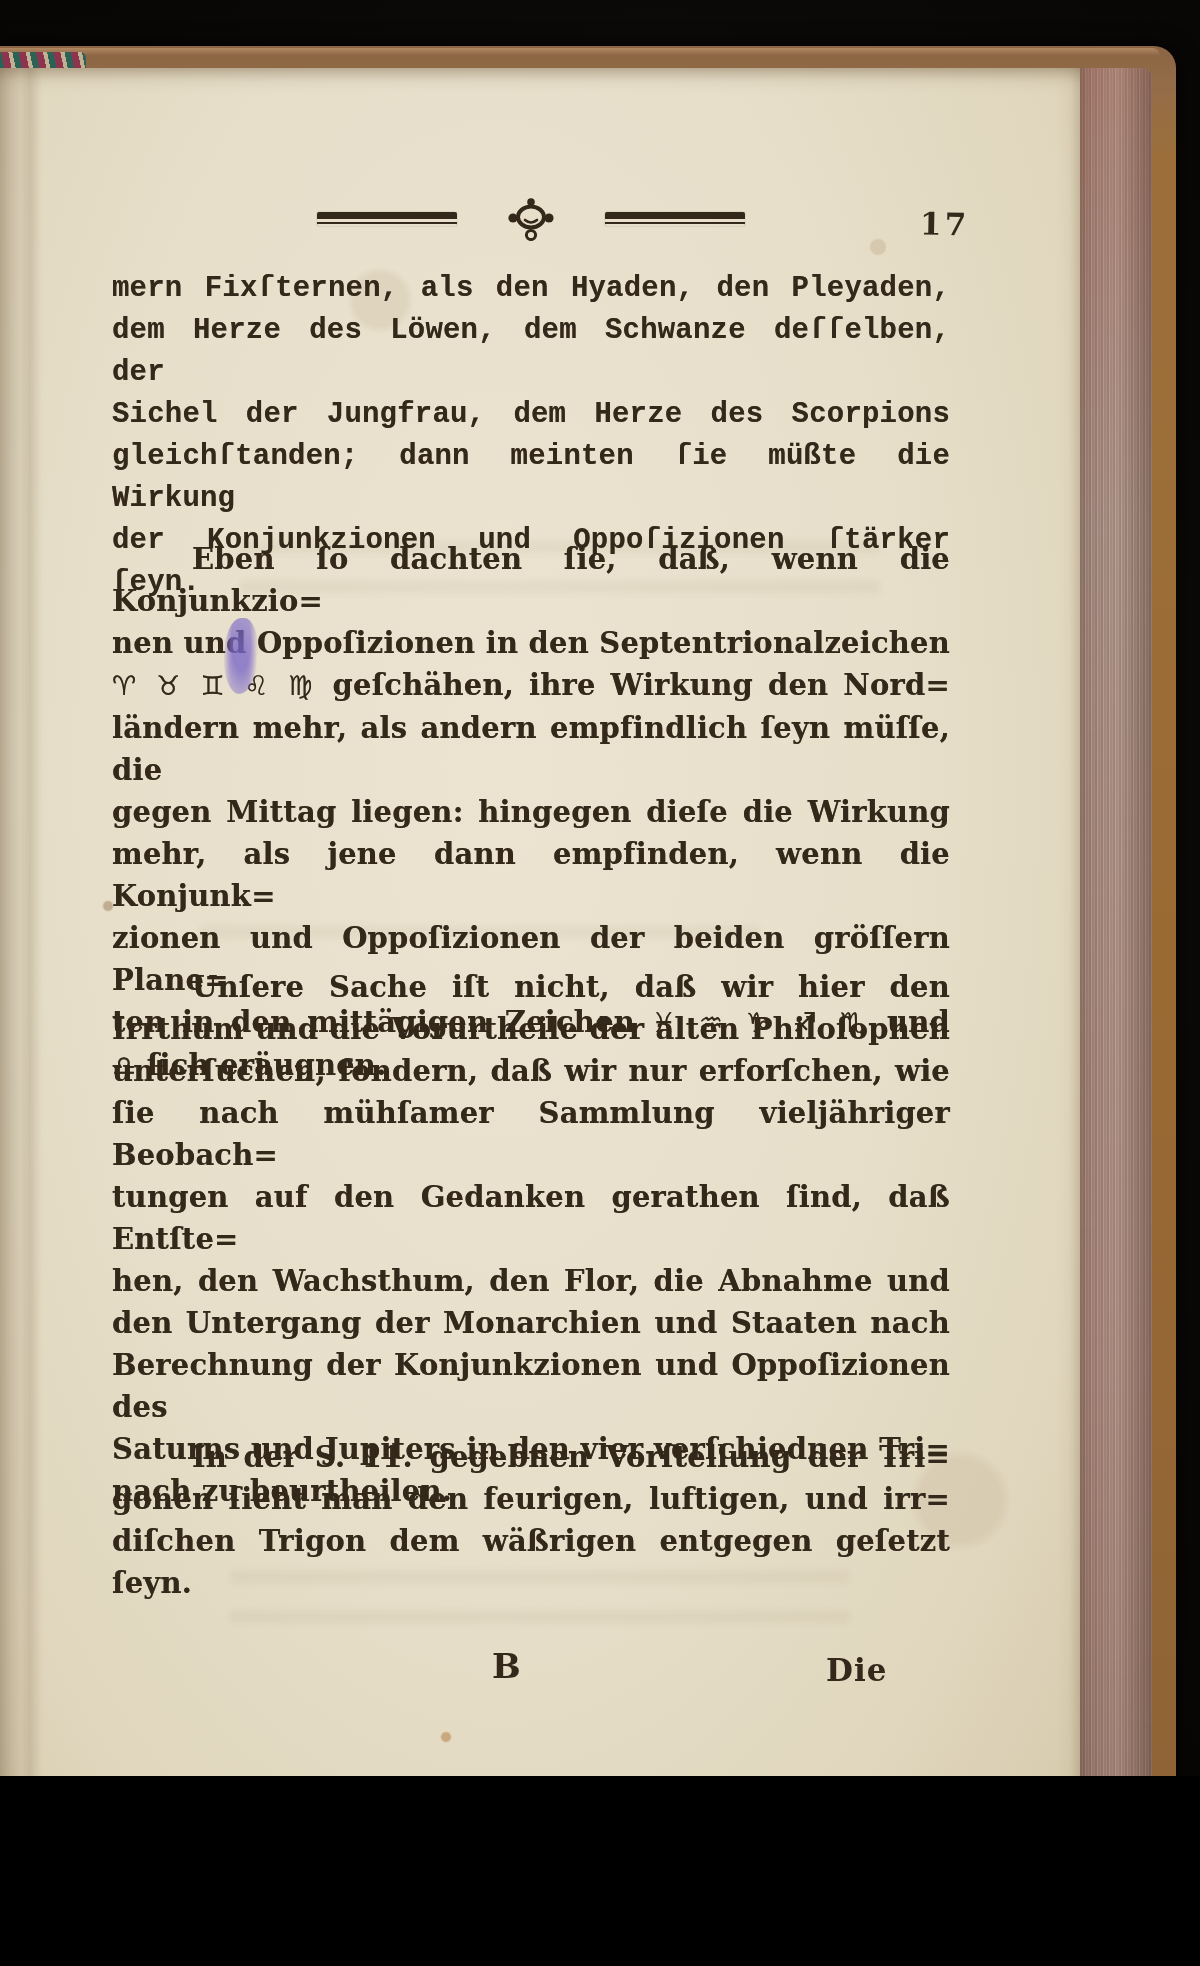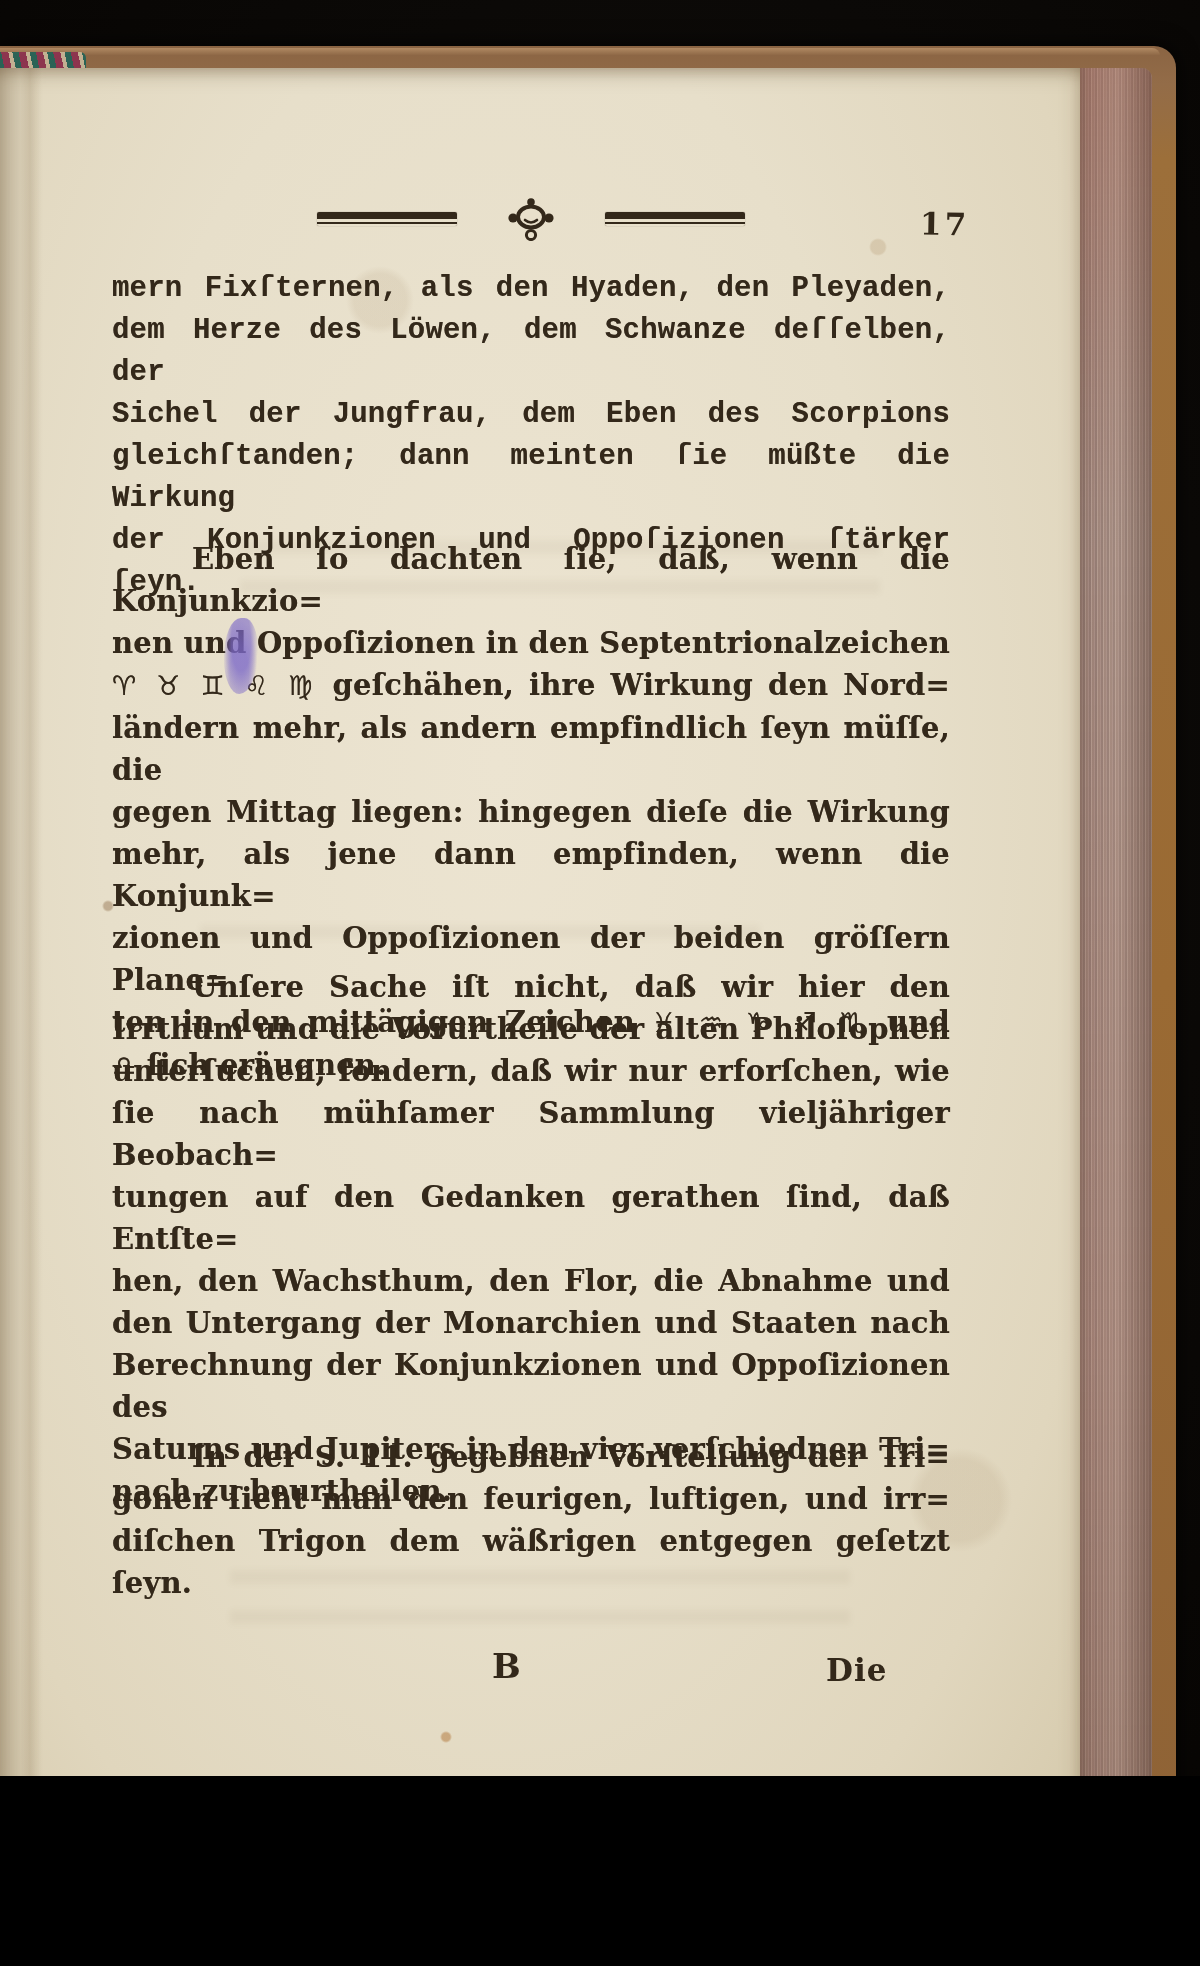--- a/index.html
+++ b/index.html
@@ -103,21 +103,21 @@
       <path d="M18 23 Q24 28 30 23" fill="none" stroke="#33281a" stroke-width="2.6" stroke-linecap="round"></path>
     </svg>
     <div class="rule"></div>
   </div>
 
   <div class="folio">17</div>
 
   <div class="para p1">
       <div class="tline">mern Fixſternen, als den Hyaden, den Pleyaden,</div>
       <div class="tline">dem Herze des Löwen, dem Schwanze deſſelben, der</div>
-      <div class="tline">Sichel der Jungfrau, dem Eben des Scorpions</div>
+      <div class="tline">Sichel der Jungfrau, dem Herze des Scorpions</div>
       <div class="tline">gleichſtanden; dann meinten ſie müßte die Wirkung</div>
       <div class="tline last">der Konjunkzionen und Oppoſizionen ſtärker ſeyn.</div>
     </div>
   <div class="para p2 indent">
       <div class="tline">Eben ſo dachten ſie, daß, wenn die Konjunkzio=</div>
       <div class="tline">nen und Oppoſizionen in den Septentrionalzeichen</div>
       <div class="tline"><span class="zo">♈</span> <span class="zo">♉</span> <span class="zo">♊</span> <span class="zo">♌</span> <span class="zo">♍</span> geſchähen, ihre Wirkung den Nord=</div>
       <div class="tline">ländern mehr, als andern empfindlich ſeyn müſſe, die</div>
       <div class="tline">gegen Mittag liegen: hingegen dieſe die Wirkung</div>
       <div class="tline">mehr, als jene dann empfinden, wenn die Konjunk=</div>

